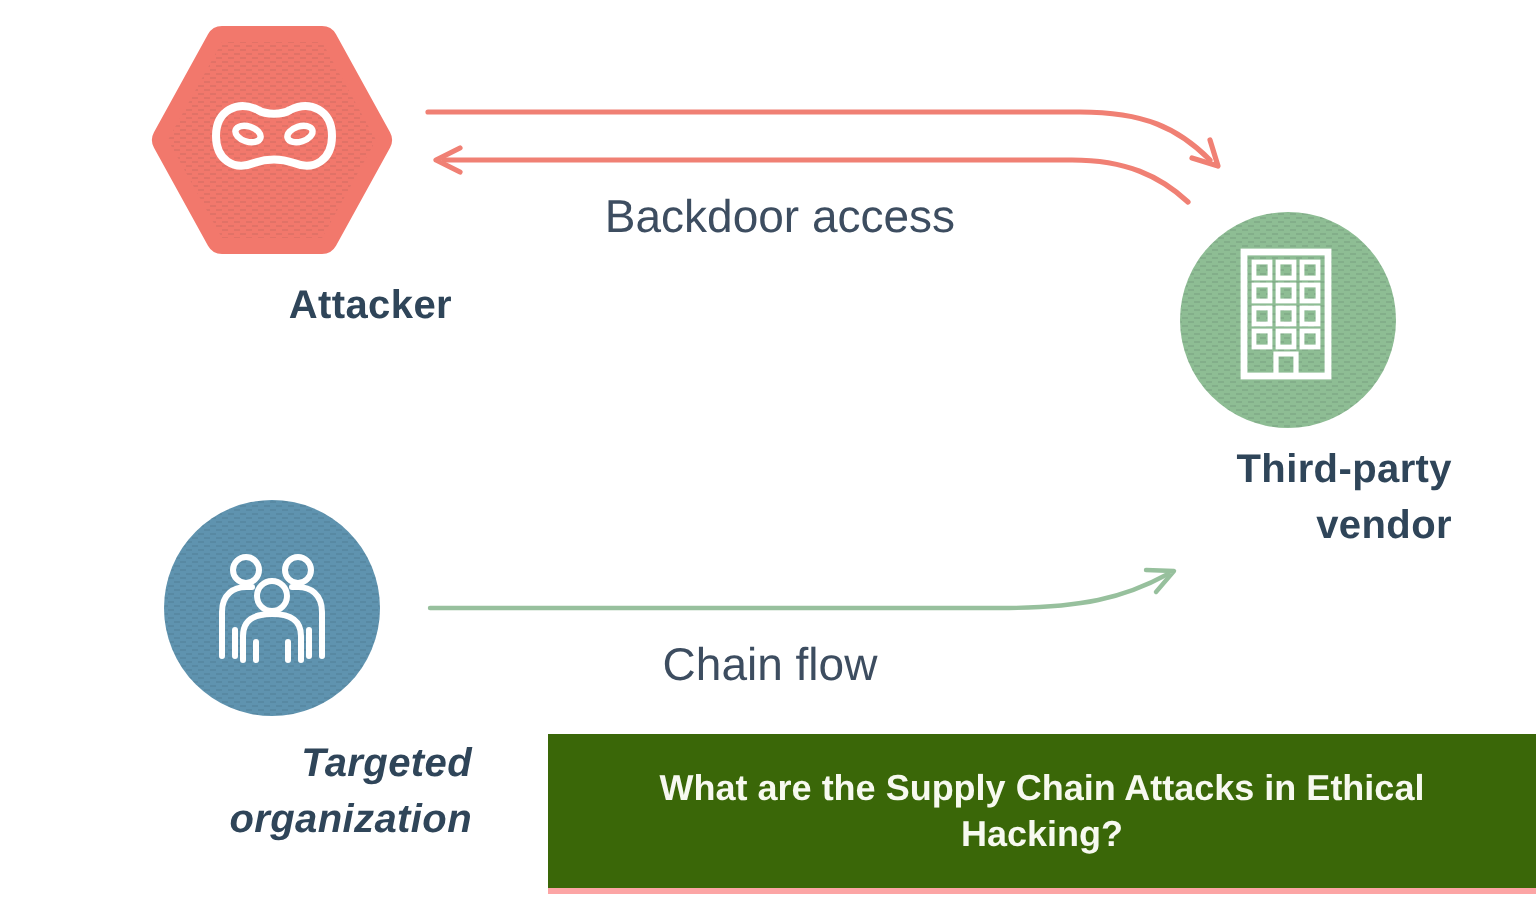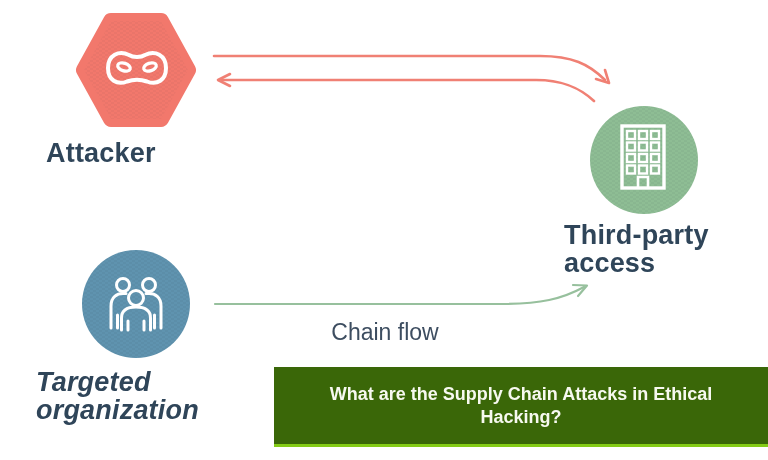--- a/index.html
+++ b/index.html
@@ -12,44 +12,44 @@
     font-family: "Liberation Sans", sans-serif;
   }
   .layer {
     position: absolute;
     left: 0; top: 0;
     width: 768px; height: 460px;
   }
   .node-label {
     position: absolute;
     font-weight: 700;
-    font-size: 27px;
+    font-size: 20px;
     line-height: 28px;
     color: #2F4559;
-    text-align: left;
+    text-align: right;
     letter-spacing: 0.2px;
   }
   #attacker-label { left: 46px;  top: 139px; width: 180px; }
   #vendor-label   { left: 564px; top: 221px; width: 162px; }
   #org-label      { left: 36px;  top: 368px; width: 200px; font-style: italic; }
   .edge-label {
     position: absolute;
     font-weight: 400;
     font-size: 23px;
     color: #3D4D60;
     text-align: center;
   }
   #backdoor-label { left: 280px; top: 95px;  width: 220px; }
   #dataflow-label { left: 295px; top: 319px; width: 180px; }
   .banner {
     position: absolute;
     left: 274px; top: 367px;
     width: 494px; height: 80px;
     background: #3A6708;
-    border-bottom: 3px solid #84cc16;
+    border-bottom: 3px solid #fca5a5;
     box-sizing: border-box;
     display: flex;
     align-items: center;
     justify-content: center;
     text-align: center;
     padding: 0 38px;
     color: #F7F9F0;
     font-weight: 700;
     font-size: 18px;
     line-height: 23px;
@@ -127,24 +127,25 @@
     </g>
 
     <g stroke="#97C09D" stroke-width="2.2" fill="none" stroke-linecap="round" stroke-linejoin="round">
       <path d="M215,304 H500 C541,304 562,299 584,287"></path>
       <path d="M578,296 L587,285.5 L573,285"></path>
     </g>
   </svg>
 
   <div class="node-label" id="attacker-label">Attacker</div>
 
-  <div class="node-label" id="vendor-label">Third-party access</div>
+  <div class="node-label" id="vendor-label">Third-party vendor</div>
 
   <div class="node-label" id="org-label">Targeted organization</div>
 
+  <div class="edge-label" id="backdoor-label">Backdoor access</div>
 
   <div class="edge-label" id="dataflow-label">Chain flow</div>
 
   <div class="banner">
     <span>What are the Supply Chain Attacks in Ethical Hacking?</span>
   </div>
 
 </div>
 
 </body></html>

